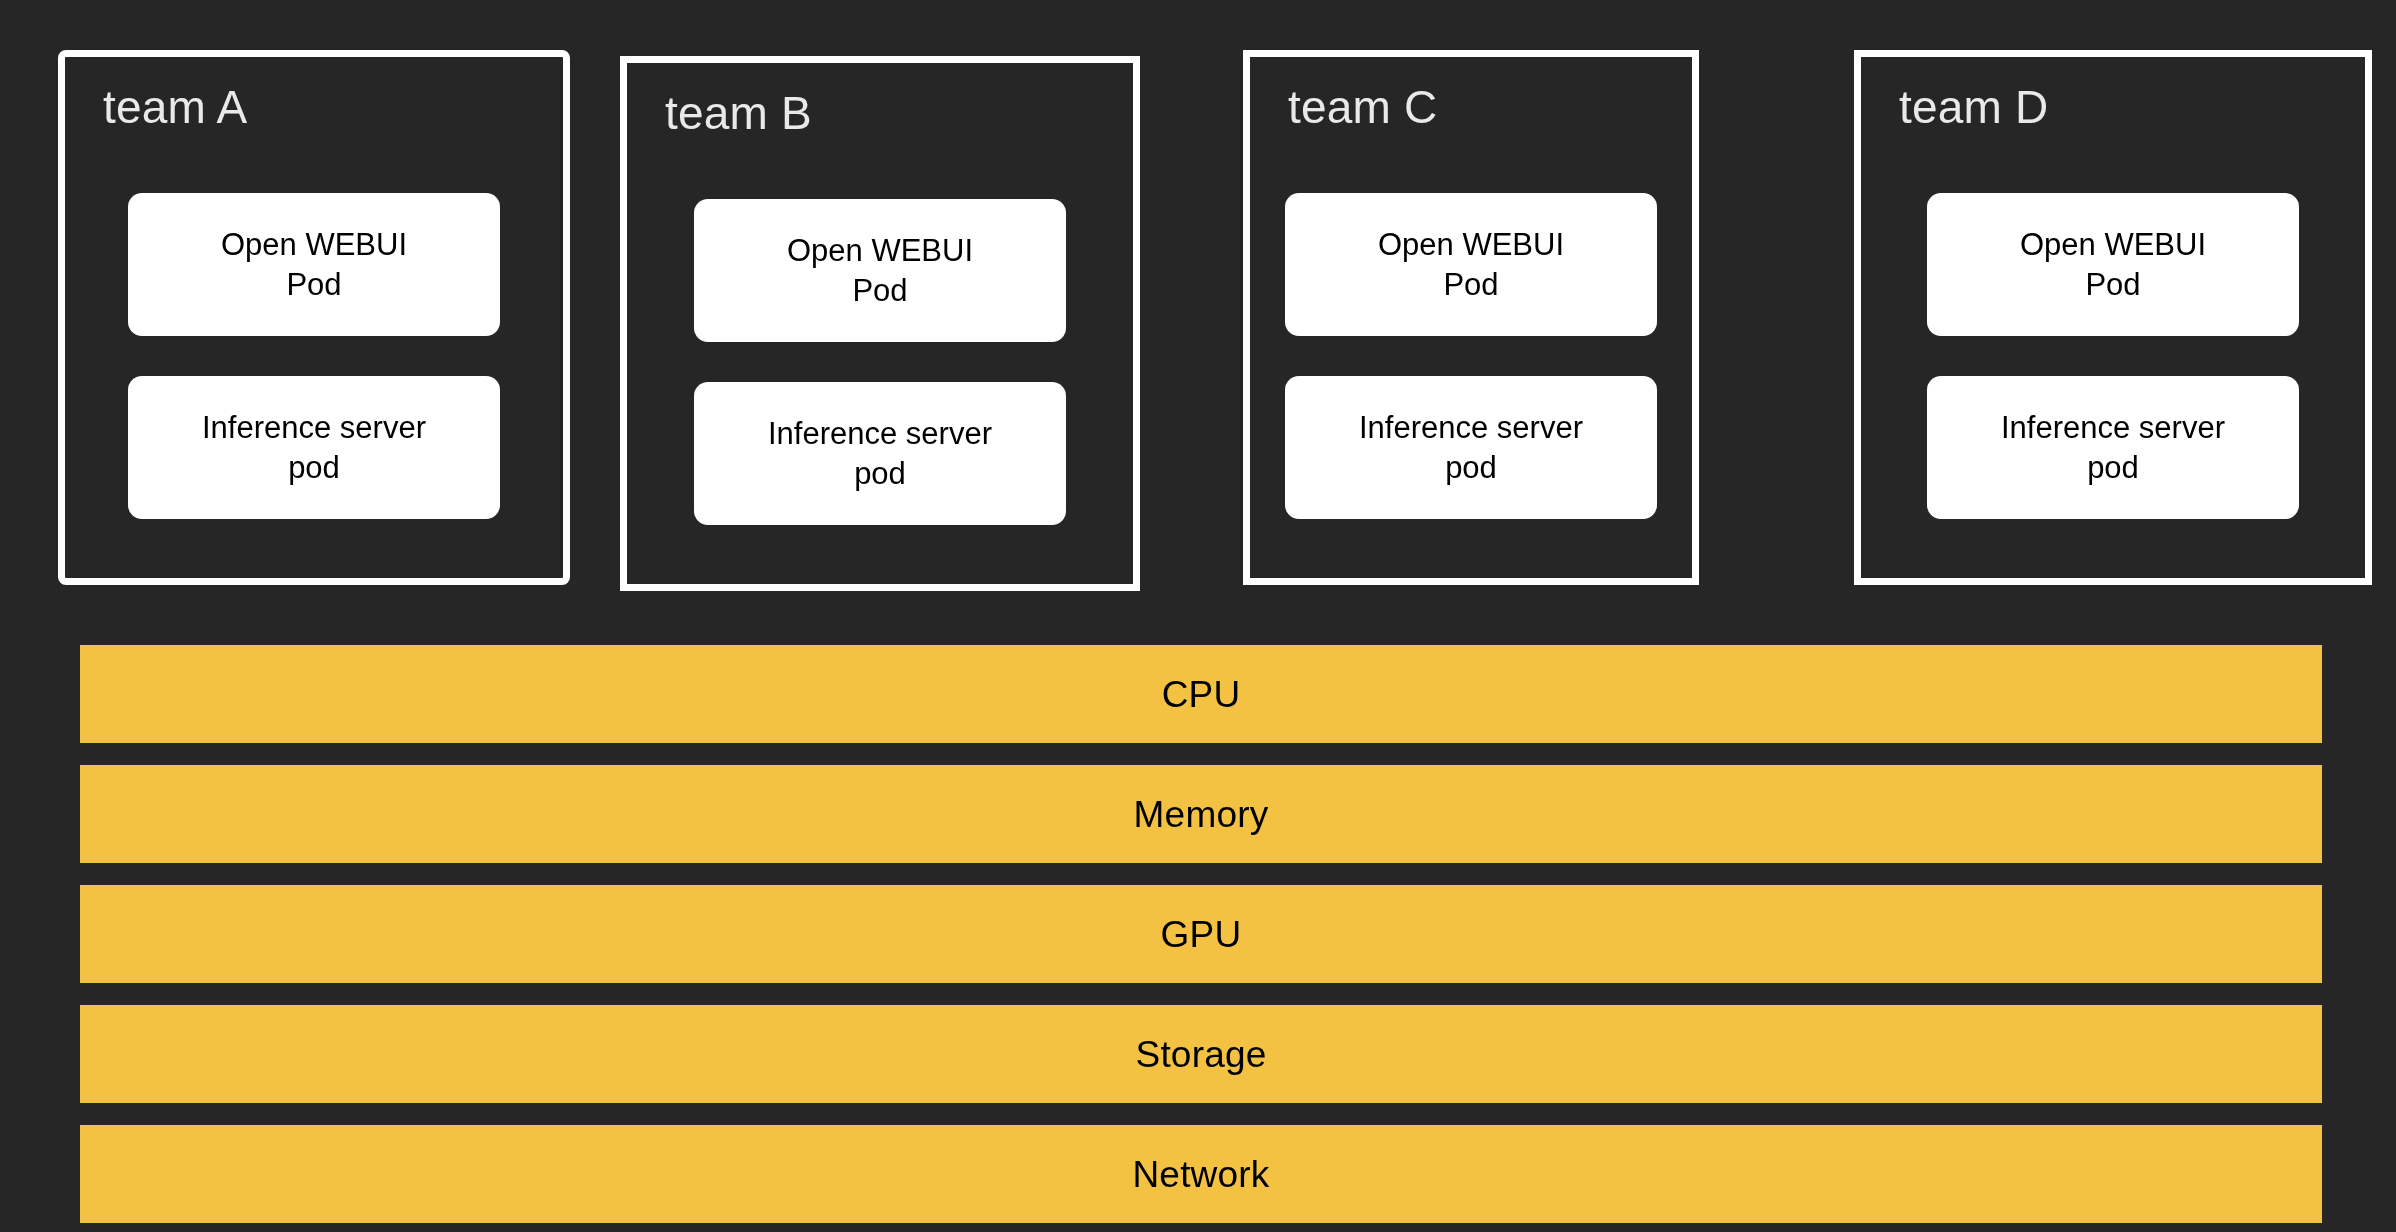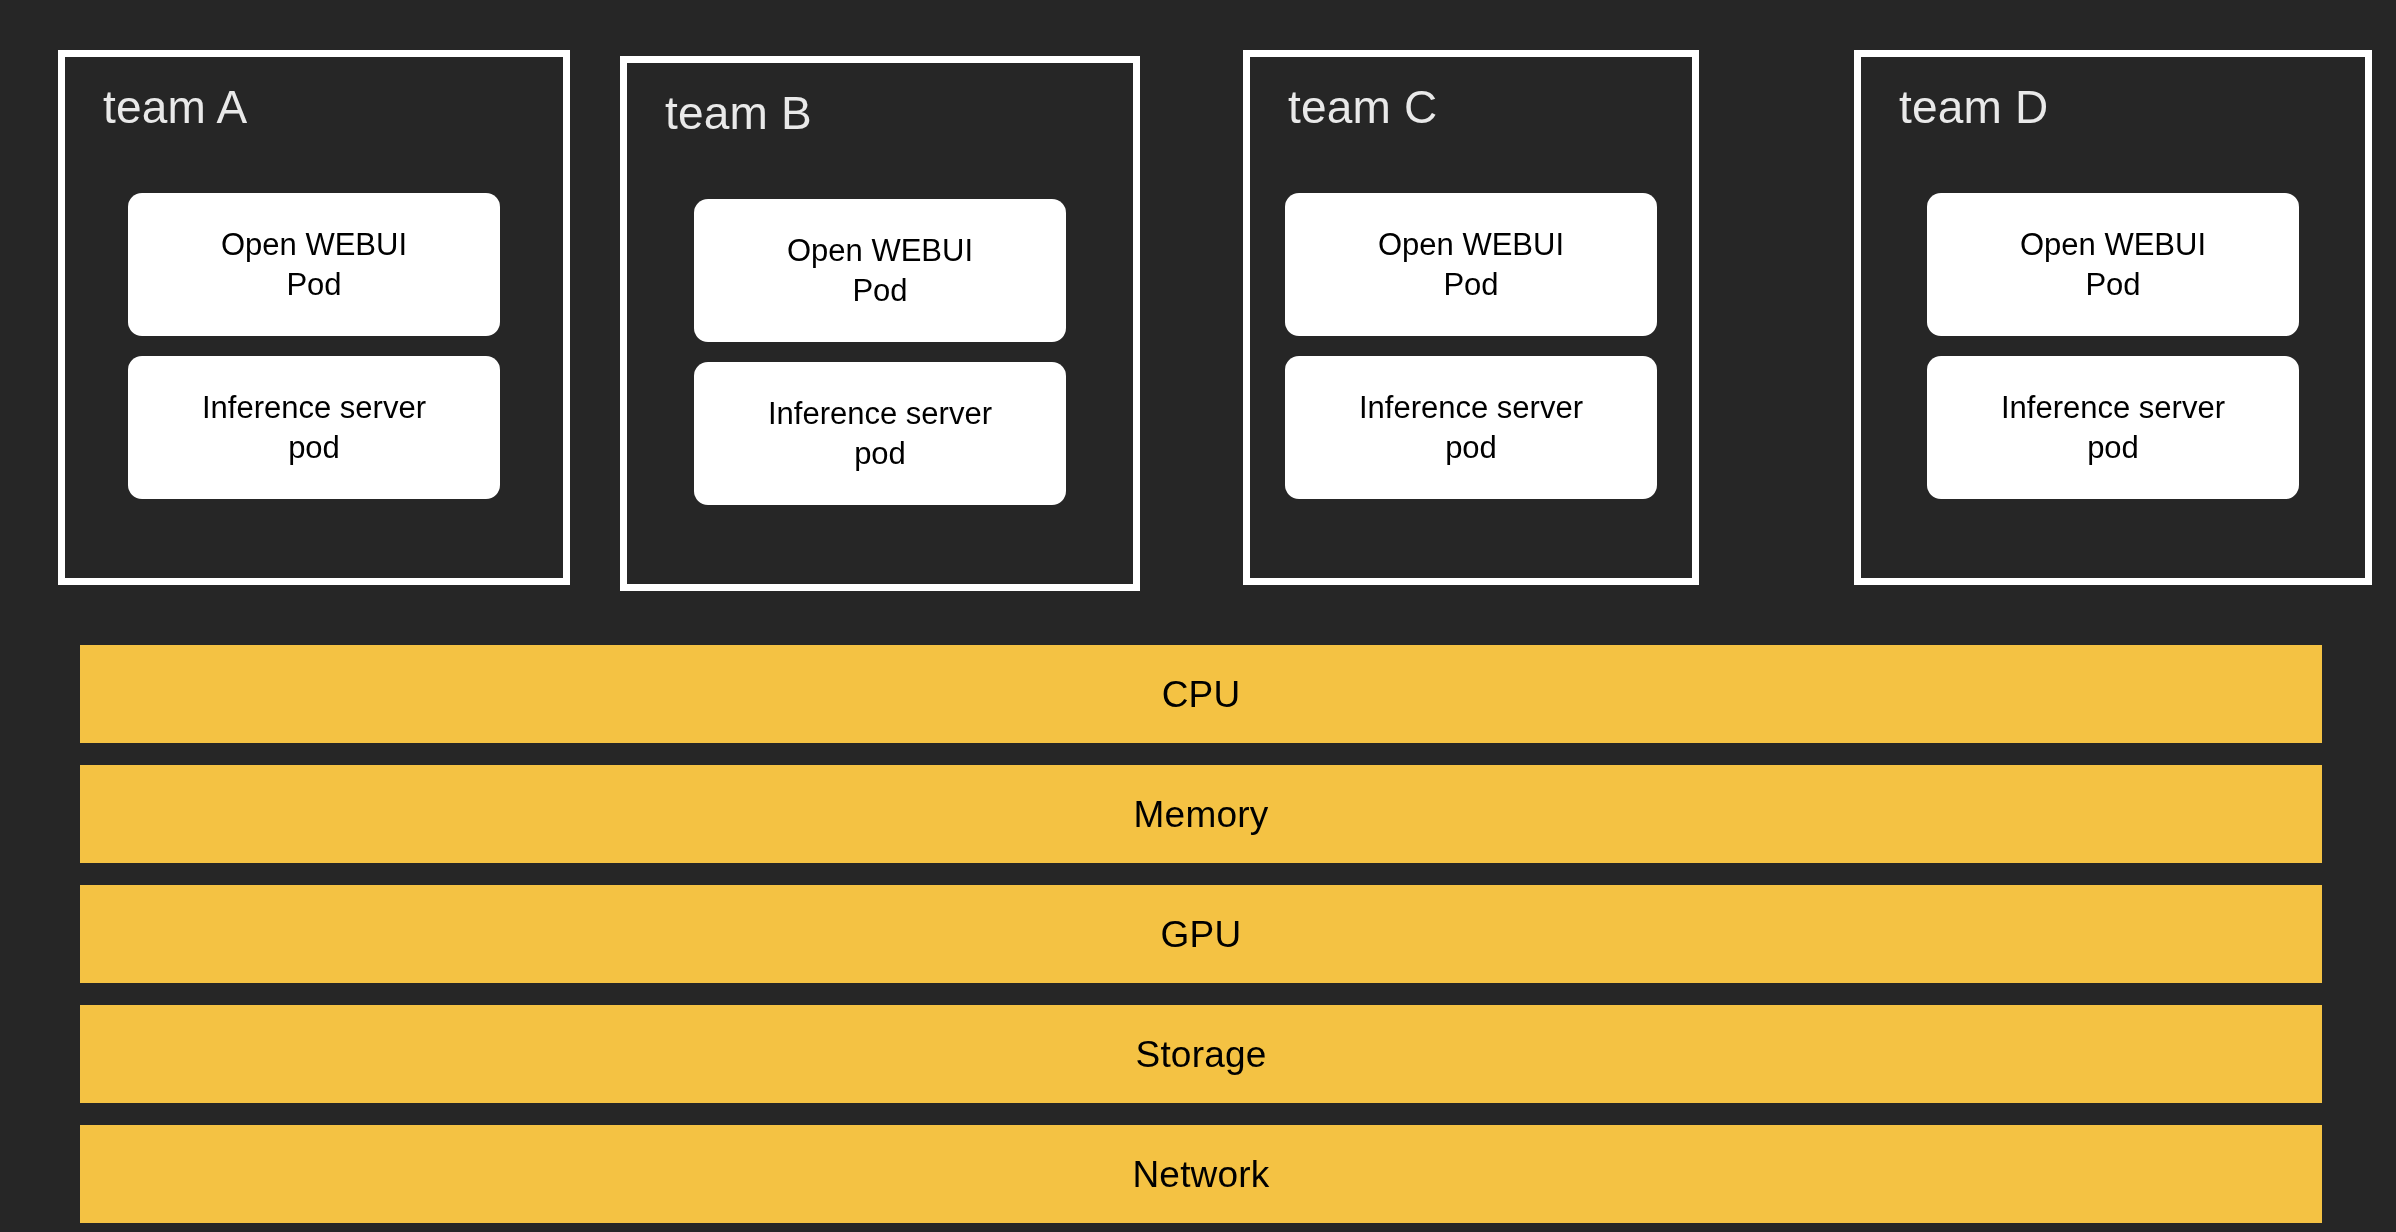--- a/index.html
+++ b/index.html
@@ -53,21 +53,21 @@
   }
 
   .pod-stack {
     position: absolute;
     left: 0;
     right: 0;
     top: 136px;
     display: flex;
     flex-direction: column;
     align-items: center;
-    gap: 20px;
+    gap: 40px;
   }
 
   .pod-box {
     box-sizing: border-box;
     width: 372px;
     height: 143px;
     background: #FFFFFF;
     border-radius: 14px;
     display: flex;
     flex-direction: column;
@@ -110,21 +110,21 @@
     letter-spacing: 0.2px;
   }
 </style>
 </head>
 <body>
 
 <div id="canvas">
 
   <div id="teams-row">
 
-    <div class="team-box" style="left:58px; width:512px;">
+    <div class="team-box" style="left:58px; width:512px;border-radius:8px;">
       <div class="team-title">team A</div>
       <div class="pod-stack">
         <div class="pod-box">
           <span class="pod-line">Open WEBUI</span>
           <span class="pod-line">Pod</span>
         </div>
         <div class="pod-box">
           <span class="pod-line">Inference server</span>
           <span class="pod-line">pod</span>
         </div>

